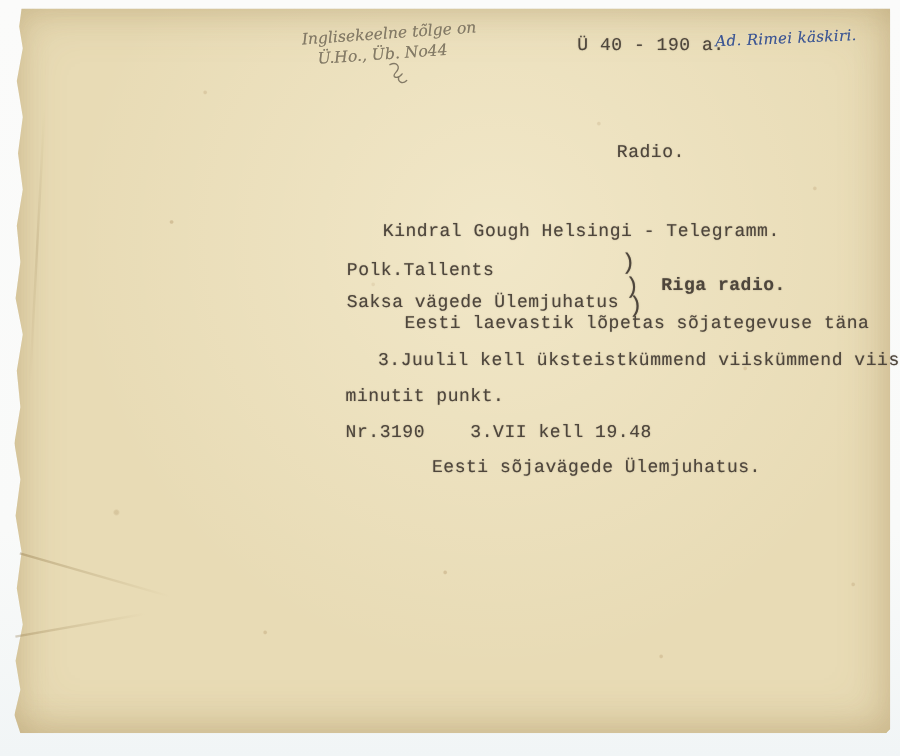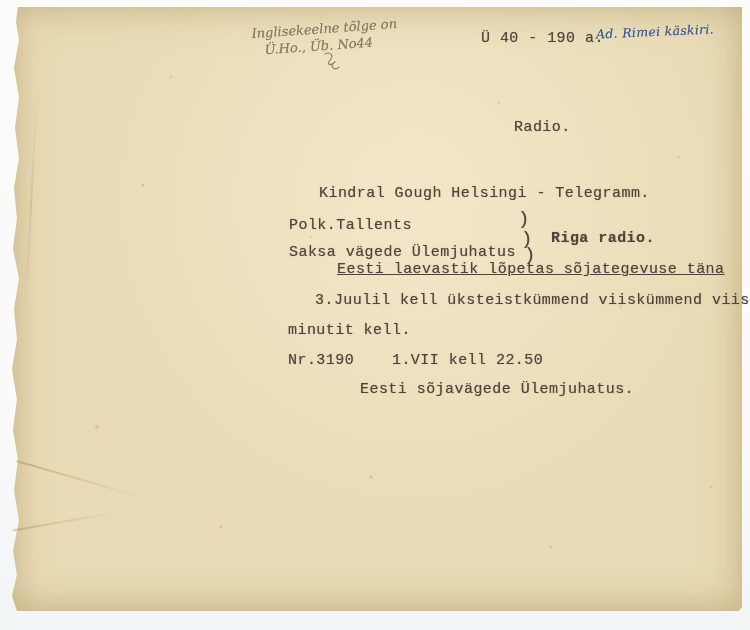--- a/index.html
+++ b/index.html
@@ -109,20 +109,20 @@
 
   <div class="typed" style="left:319px;top:185px;text-align:right;">Kindral Gough Helsingi - Telegramm.</div>
 
   <div class="typed" style="left:289px;top:244px;">Saksa vägede Ülemjuhatus</div>
   <div class="typed" style="left:289px;top:217px;">Polk.Tallents</div>
   <div class="brace" style="left:518px;top:208px;">)</div>
   <div class="brace" style="left:521px;top:228px;">)</div>
   <div class="brace" style="left:524px;top:244px;">)</div>
   <div class="typed" style="left:551px;top:230px;font-weight:bold;">Riga radio.</div>
 
-  <div class="typed" style="left:337px;top:261px;text-decoration:underline;">Eesti laevastik lõpetas sõjategevuse täna</div>
+  <div class="typed" style="left:337px;top:261px;">Eesti laevastik lõpetas sõjategevuse täna</div>
   <div class="typed" style="left:287px;top:292px;margin-left:28px;">3.Juulil kell üksteistkümmend viiskümmend viis</div>
-  <div class="typed" style="left:288px;top:322px;">minutit kell.</div>
+  <div class="typed" style="left:288px;top:322px;">minutit punkt.</div>
 
-  <div class="typed" style="left:288px;top:352px;">Nr.3190    1.VII kell 22.50</div>
+  <div class="typed" style="left:288px;top:352px;">Nr.3190    3.VII kell 19.48</div>
   <div class="typed" style="left:360px;top:381px;">Eesti sõjavägede Ülemjuhatus.</div>
 
 </div>
 
 </body></html>

